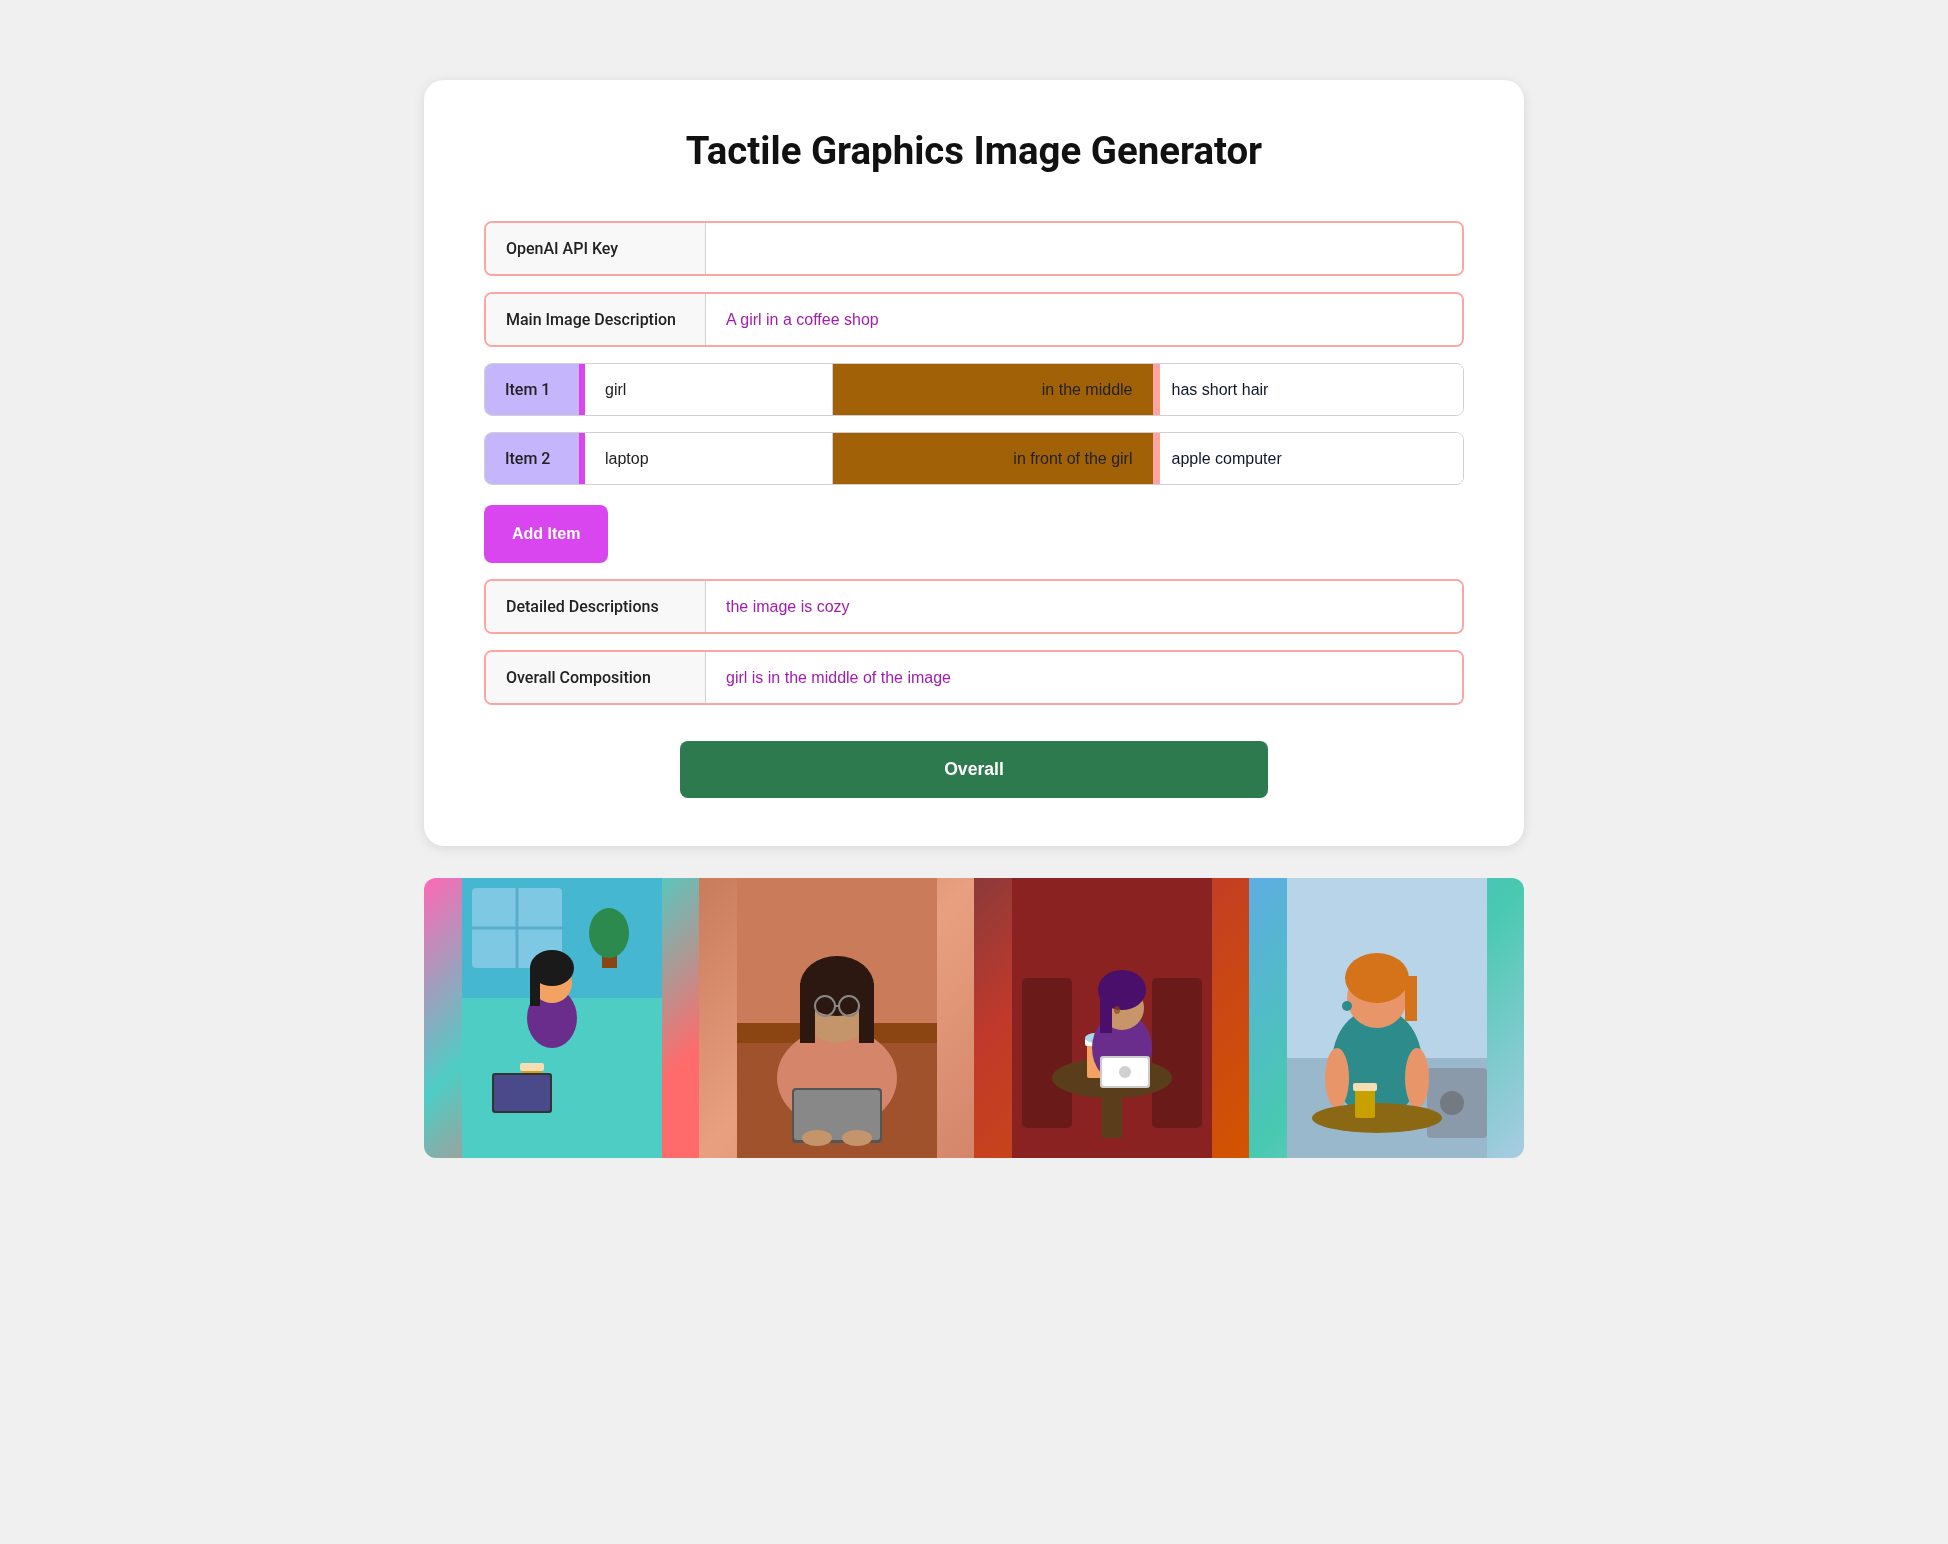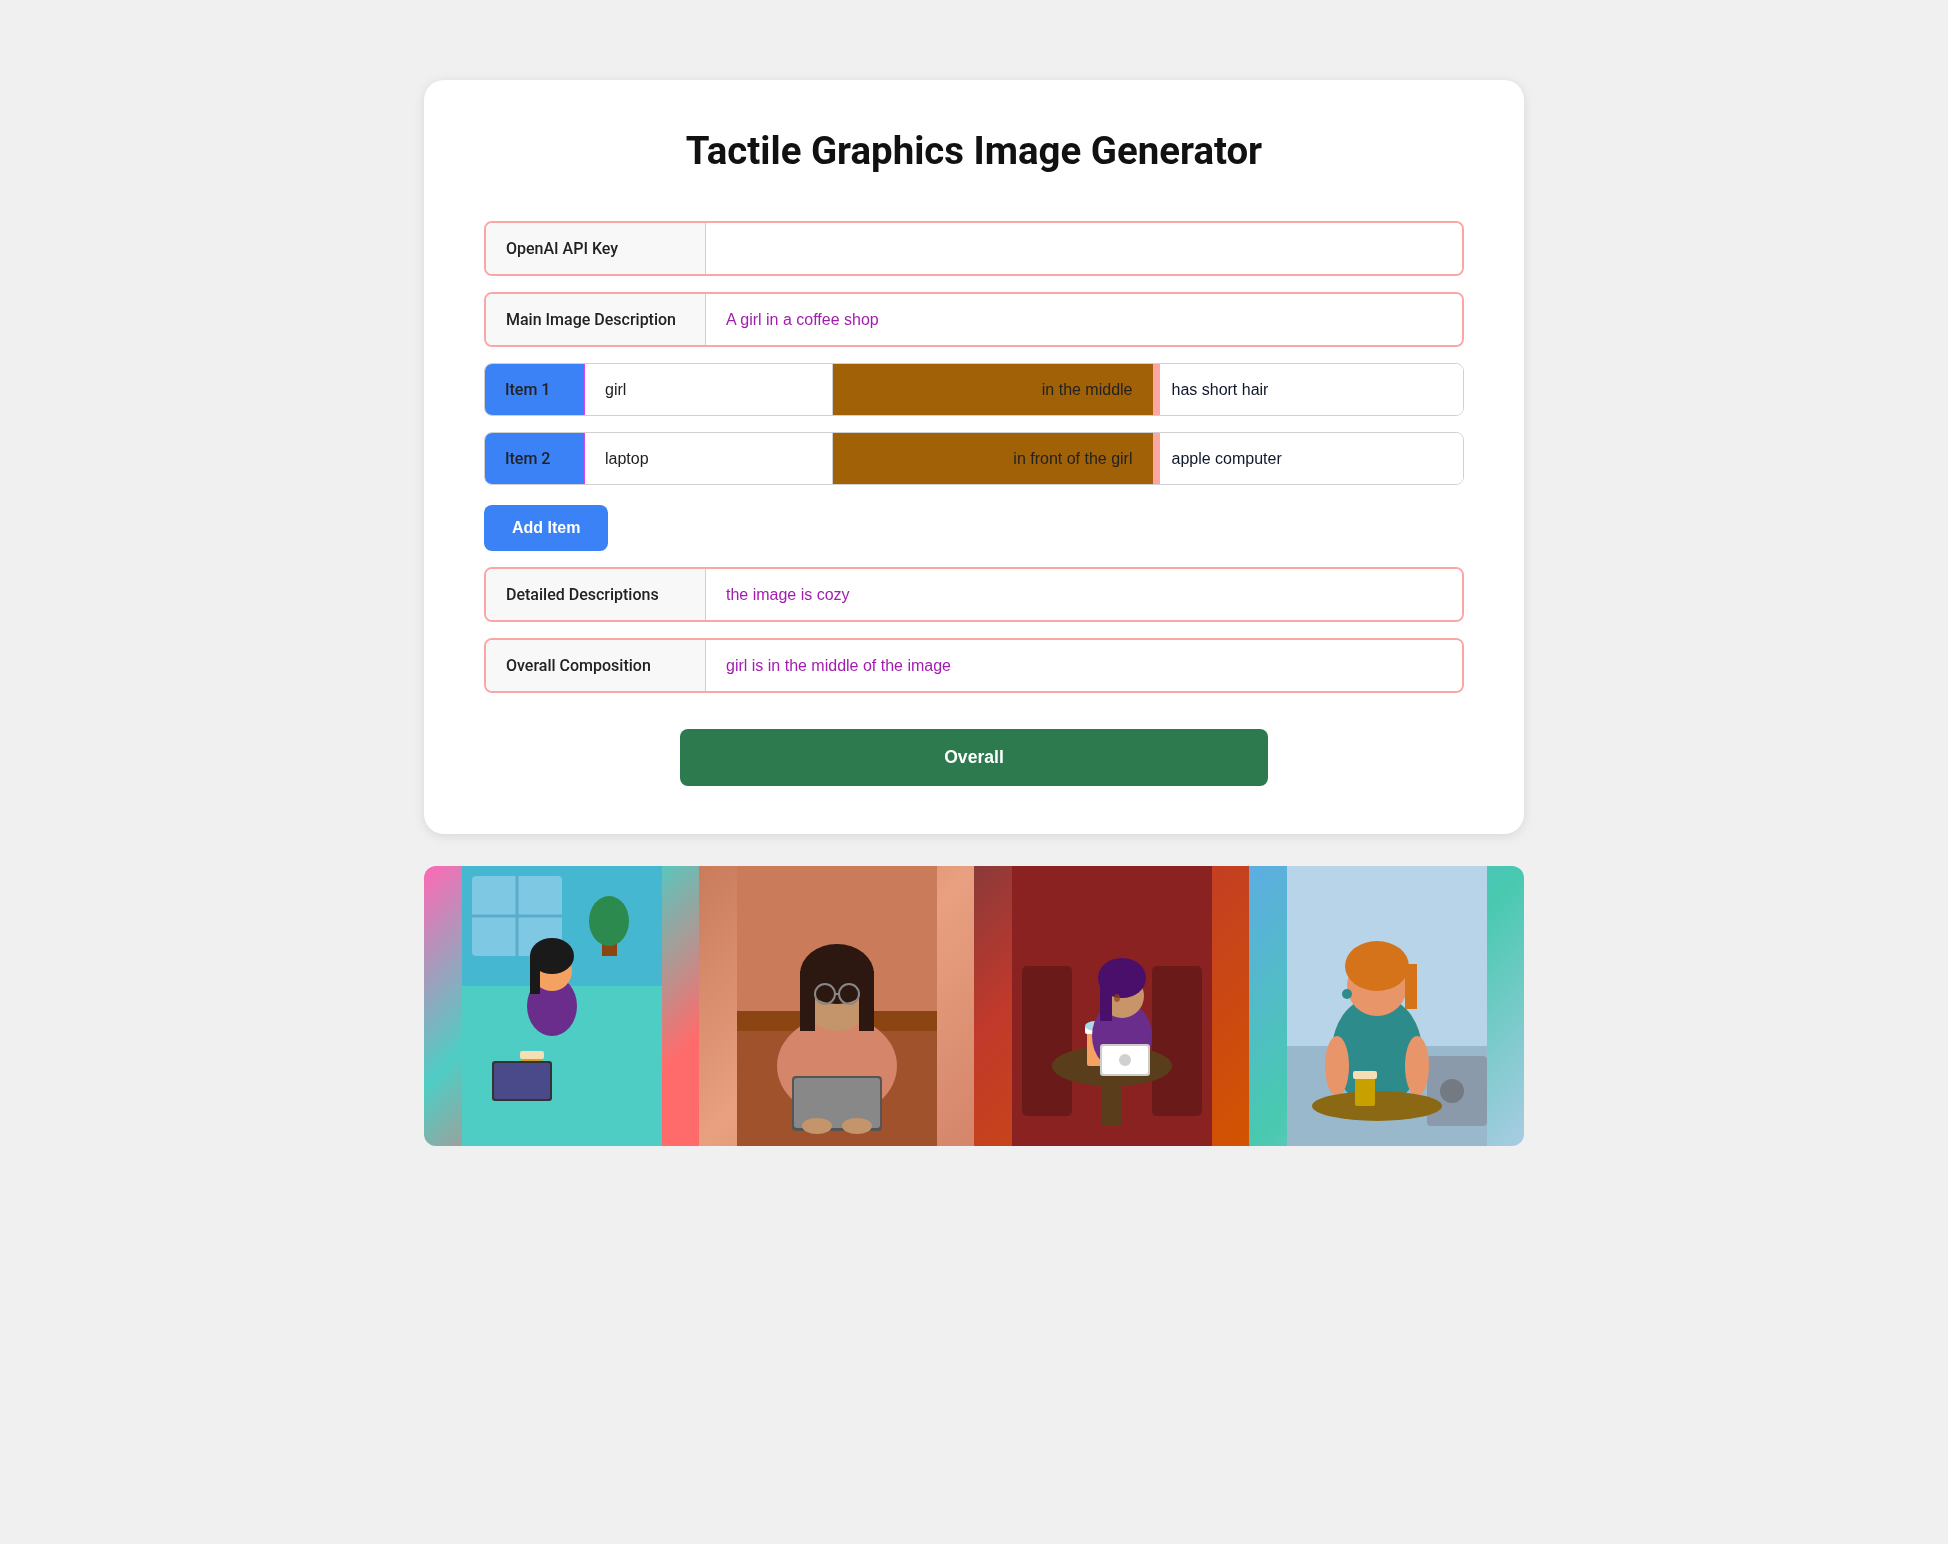--- a/index.html
+++ b/index.html
@@ -76,22 +76,22 @@
 
     .item-row {
       display: flex;
       align-items: stretch;
       border: 1px solid #d0d0d0;
       border-radius: 8px;
       overflow: hidden;
     }
 
     .item-label {
-      background: #3b82f6;
-      border-right: 1px solid #d946ef;
+      background: #c4b5fd;
+      border-right: 6px solid #d946ef;
       padding: 16px 20px;
       font-size: 1rem;
       font-weight: 500;
       color: #222;
       white-space: nowrap;
       display: flex;
       align-items: center;
       min-width: 100px;
     }
 
@@ -122,25 +122,25 @@
       flex: 1.5;
       border: none;
       padding: 16px 12px;
       font-size: 1rem;
       color: #0f172a;
       outline: none;
       background: #fff;
     }
 
     .add-item-btn {
-      background: #3b82f6;
+      background: #d946ef;
       color: #fff;
       border: none;
       border-radius: 8px;
-      padding: 14px 28px;
+      padding: 20px 28px;
       font-size: 1rem;
       font-weight: 600;
       cursor: pointer;
       align-self: flex-start;
       margin-top: 4px;
       text-align: right;
     }
 
     .generate-btn {
       background: #2d7a4f;

